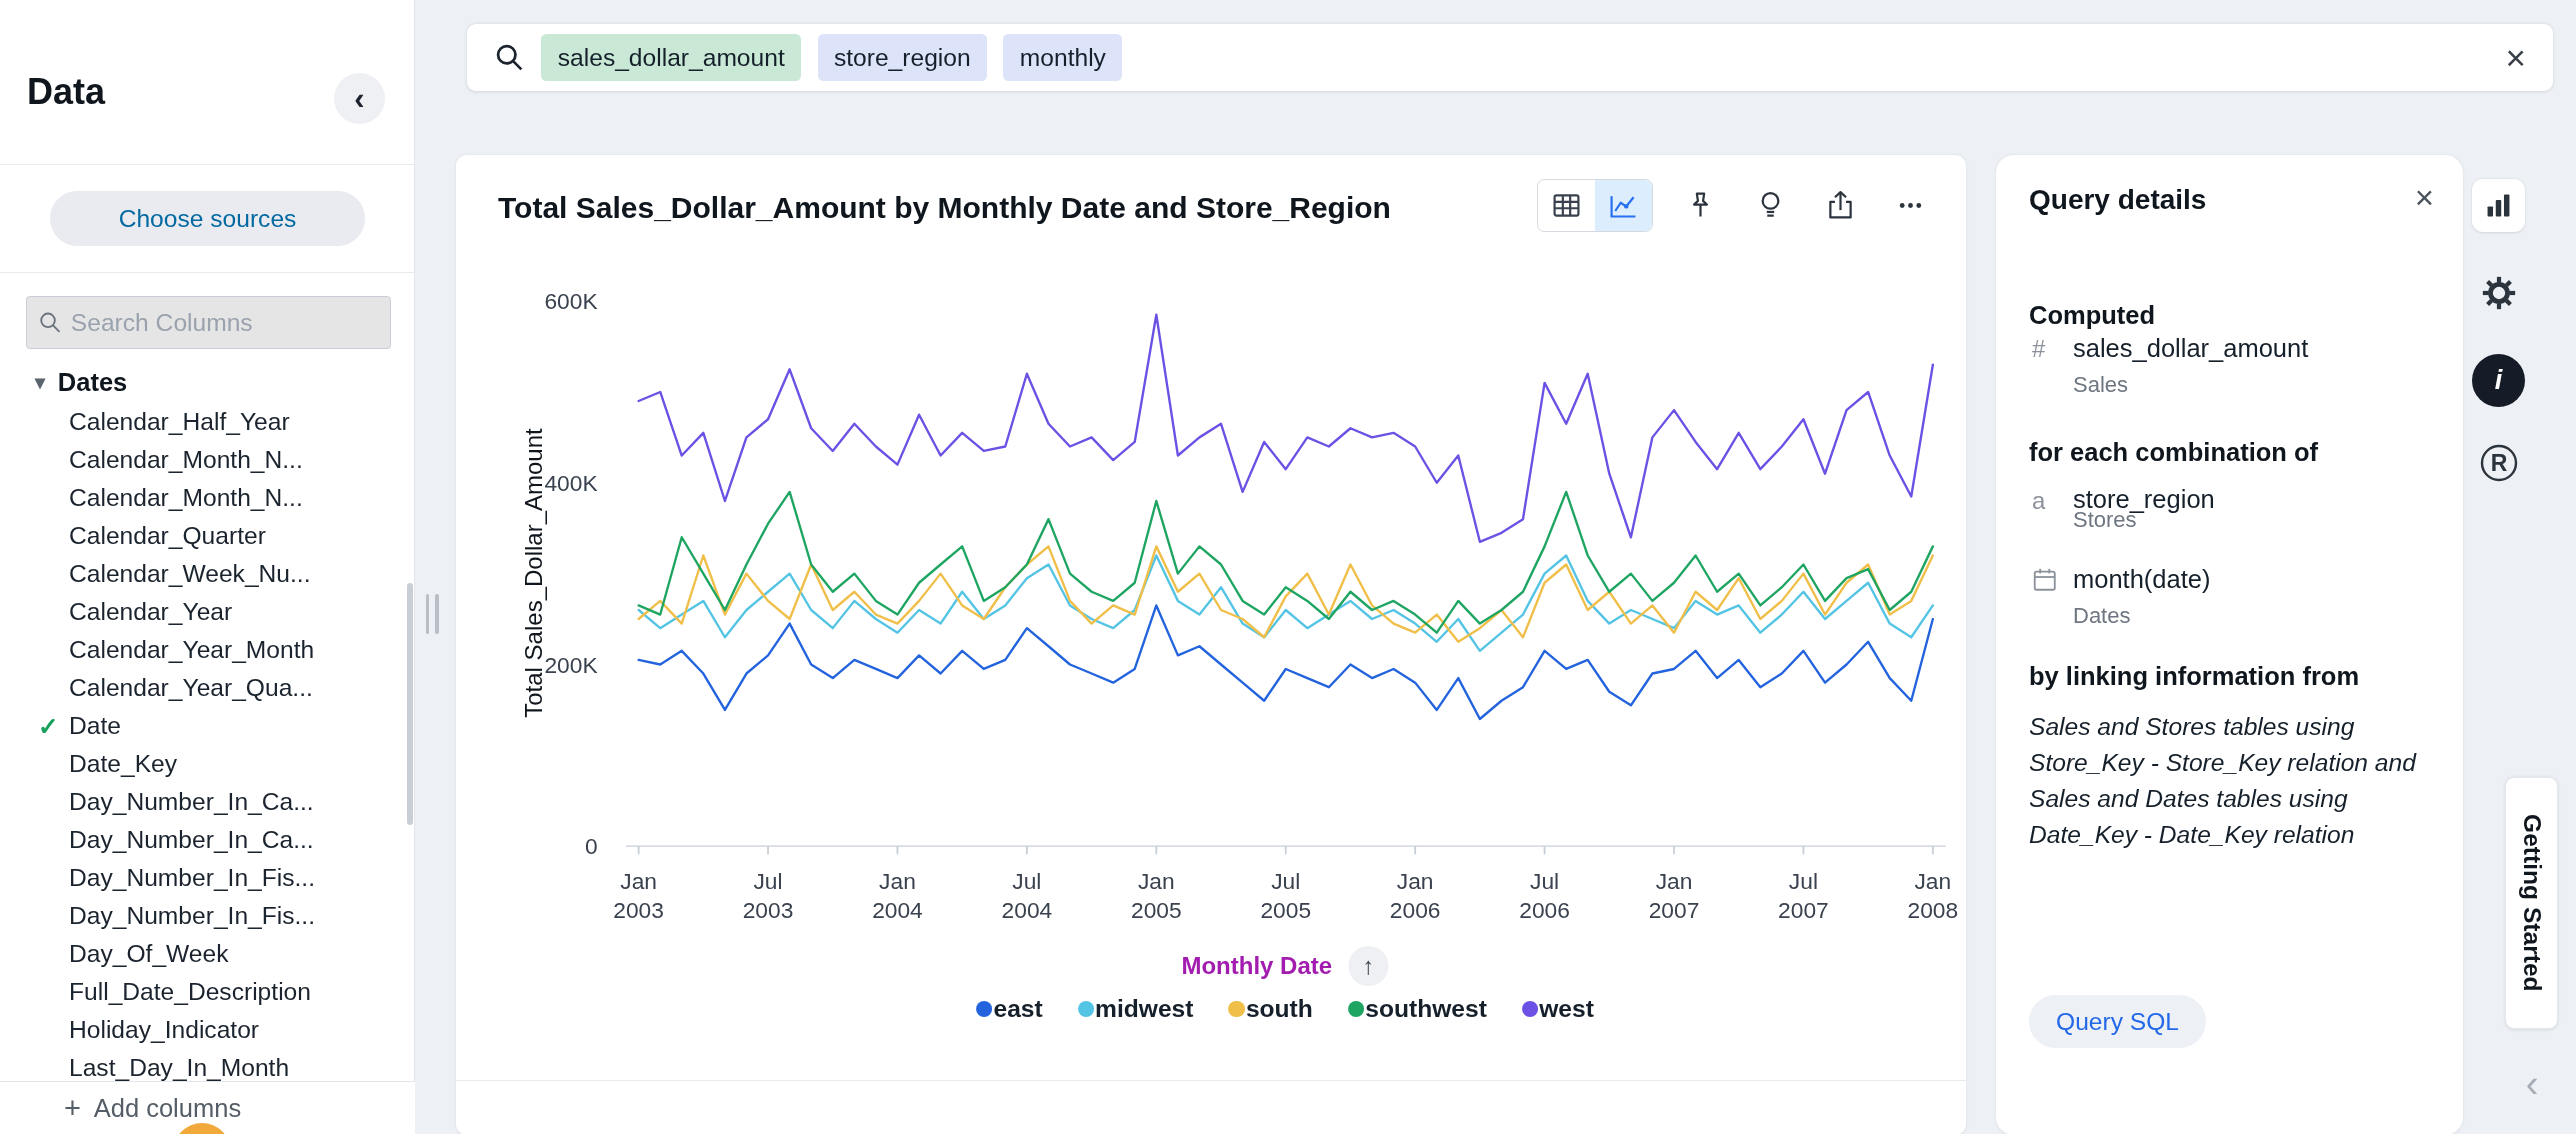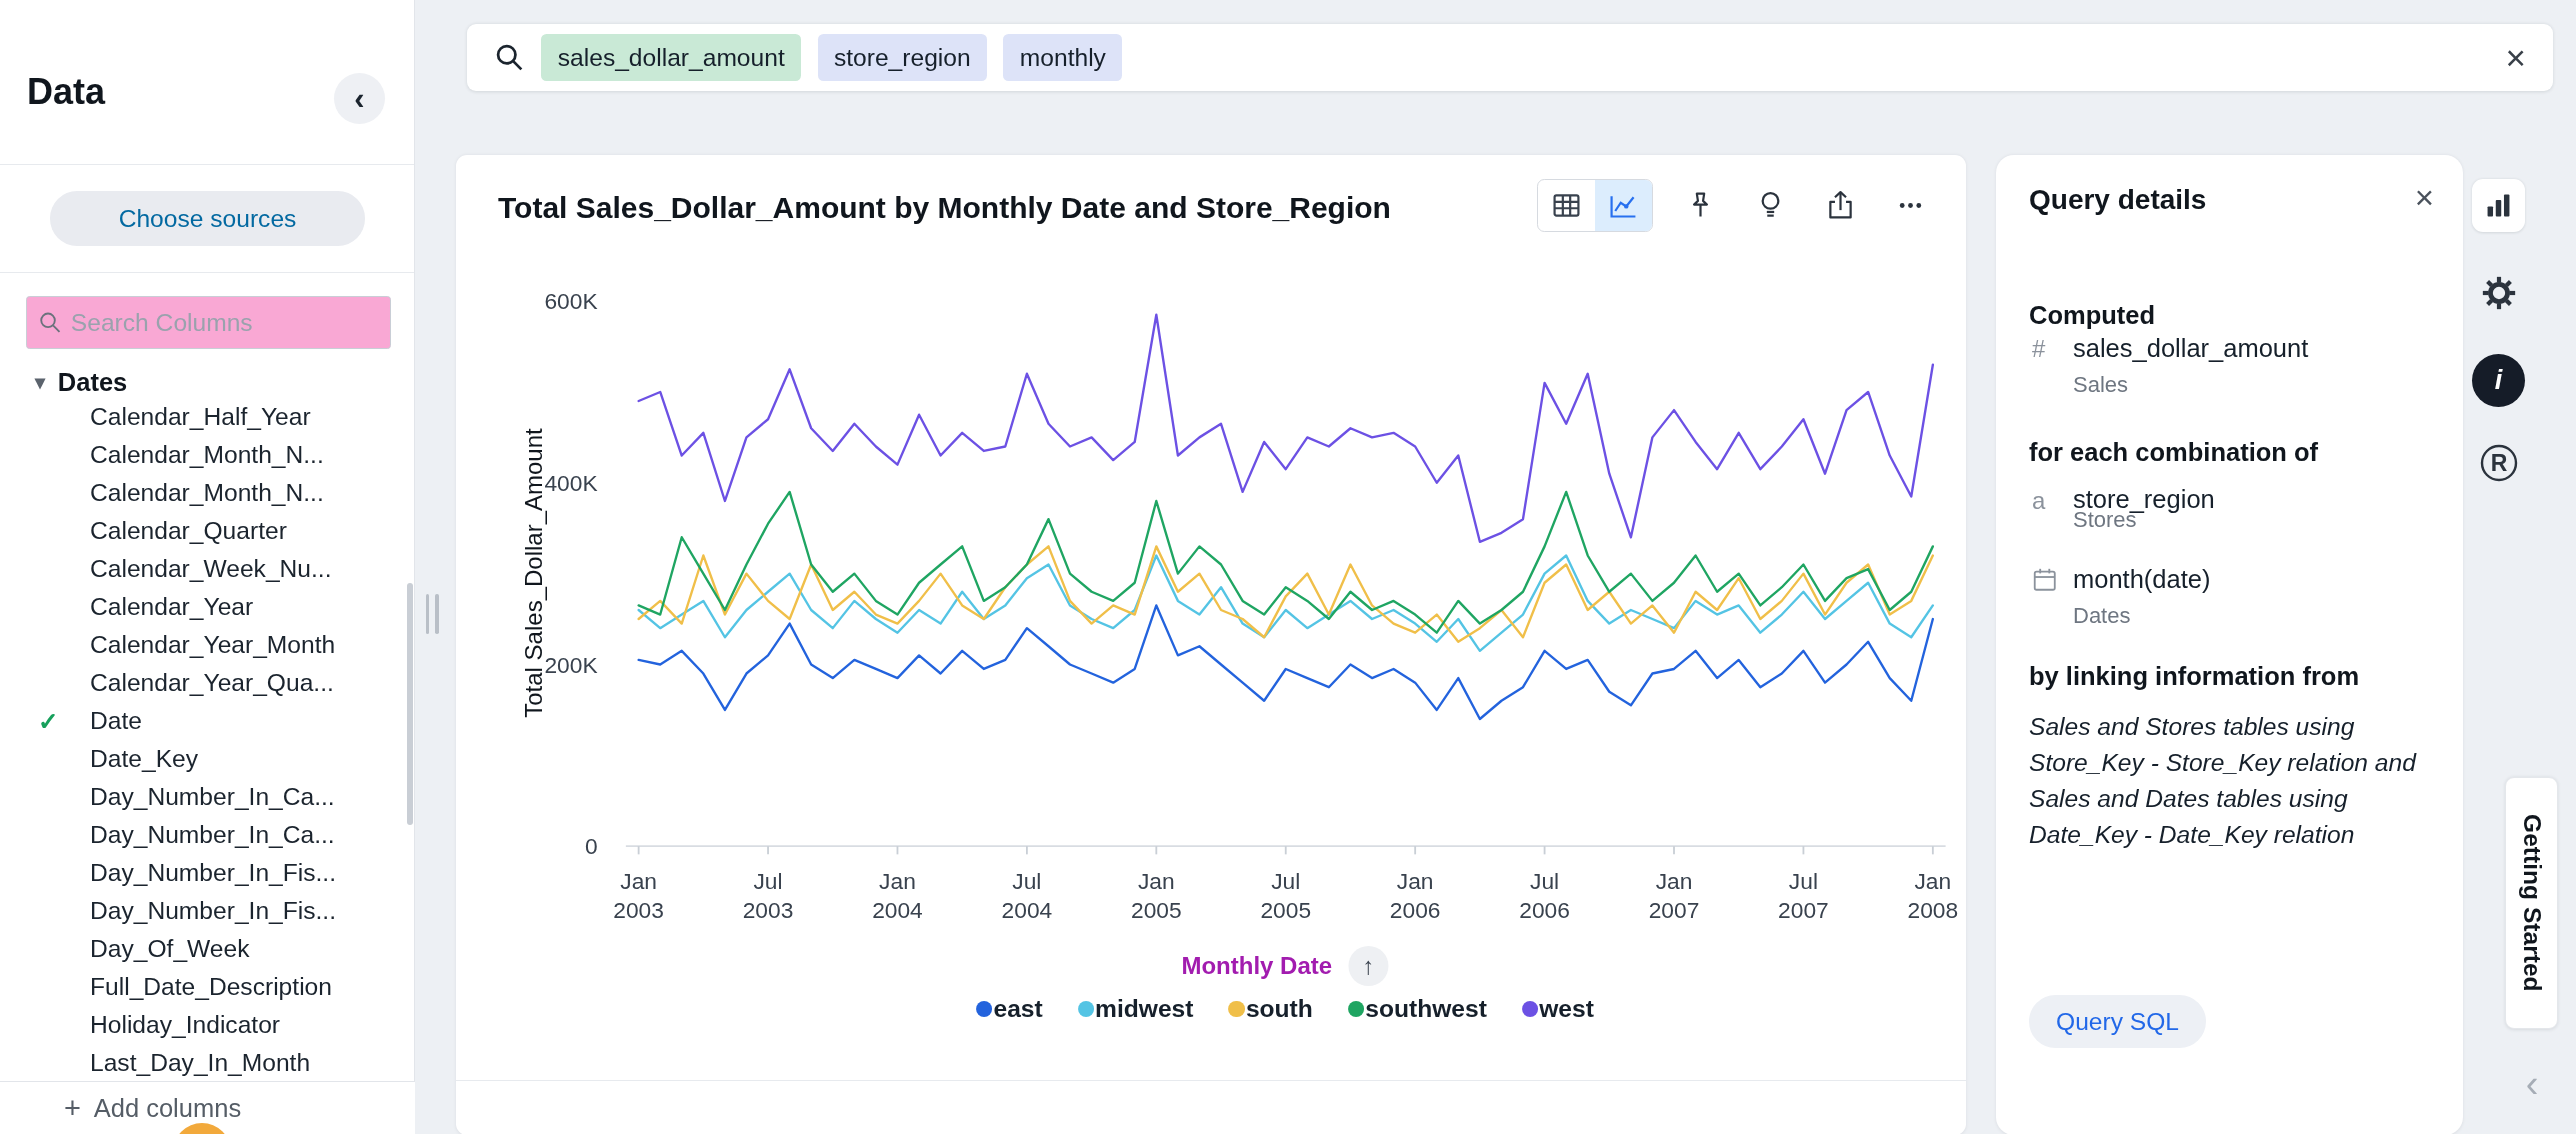--- a/index.html
+++ b/index.html
@@ -18,29 +18,29 @@
   .sidebar-title{position:absolute;left:27px;top:71px;font-size:36px;font-weight:bold;color:#10161d}
   .collapse-btn{position:absolute;right:29px;top:73px;width:51px;height:51px;border-radius:50%;
                 background:#eef0f4;display:flex;align-items:center;justify-content:center;
                 font-size:31px;font-weight:bold;color:#1b242e;cursor:pointer}
   .sb-divider{position:absolute;left:0;width:100%;height:0.9px;background:#e7eaee}
   .choose-btn{position:absolute;left:50px;top:191px;width:315px;height:55px;border-radius:27px;
               background:#e9ebf0;font-size:24.6px;color:#0369a1;display:flex;align-items:center;
               justify-content:center;cursor:pointer}
   .search-box{position:absolute;left:25.5px;top:296px;width:365px;height:53px;
               border:1.8px solid #c9ced6;border-radius:3.6px;display:flex;align-items:center;
-              padding:2px 11px;gap:9px;background:#f9a8d4}
+              padding:2px 11px;gap:9px;background:#e5e5e5}
   .search-box input{border:none;outline:none;font-size:24.6px;color:#333;width:100%;
                     font-family:"Liberation Sans",sans-serif;background:transparent}
   .search-box input::placeholder{color:#9aa2ad}
   #col-tree{position:absolute;left:0;top:361px;width:414px;height:720px;overflow:hidden}
   .tree-group{display:flex;align-items:center;gap:12.8px;padding-left:35px;height:42px;
               font-size:25.5px;font-weight:bold;color:#10161d;cursor:pointer}
   .tree-caret{font-size:20px;color:#5b636d}
-  .tree-item{position:relative;height:38px;display:flex;align-items:flex-start;padding-left:90px;
+  .tree-item{position:relative;height:38px;display:flex;align-items:center;padding-left:69px;
              font-size:24.6px;color:#1b242e;white-space:nowrap;cursor:pointer}
   .tree-item .check{position:absolute;left:38px;color:#17a05c;font-size:24.6px;font-weight:bold}
   .sb-scrollbar{position:absolute;left:407px;top:583px;width:6.4px;height:242px;border-radius:3.6px;
                 background:#c9ced5}
   .add-columns{position:absolute;left:0;top:1081px;width:415px;height:54px;border-top:0.9px solid #e2e5ea;
                display:flex;align-items:center;gap:12.8px;padding-left:64px;font-size:25.5px;
                color:#555d66;background:#fff;cursor:pointer}
   .add-plus{font-size:29px;color:#555d66}
   .help-bubble{position:absolute;left:173px;top:1123px;width:58px;height:58px;border-radius:50%;
                background:#f2a93b;z-index:5}

